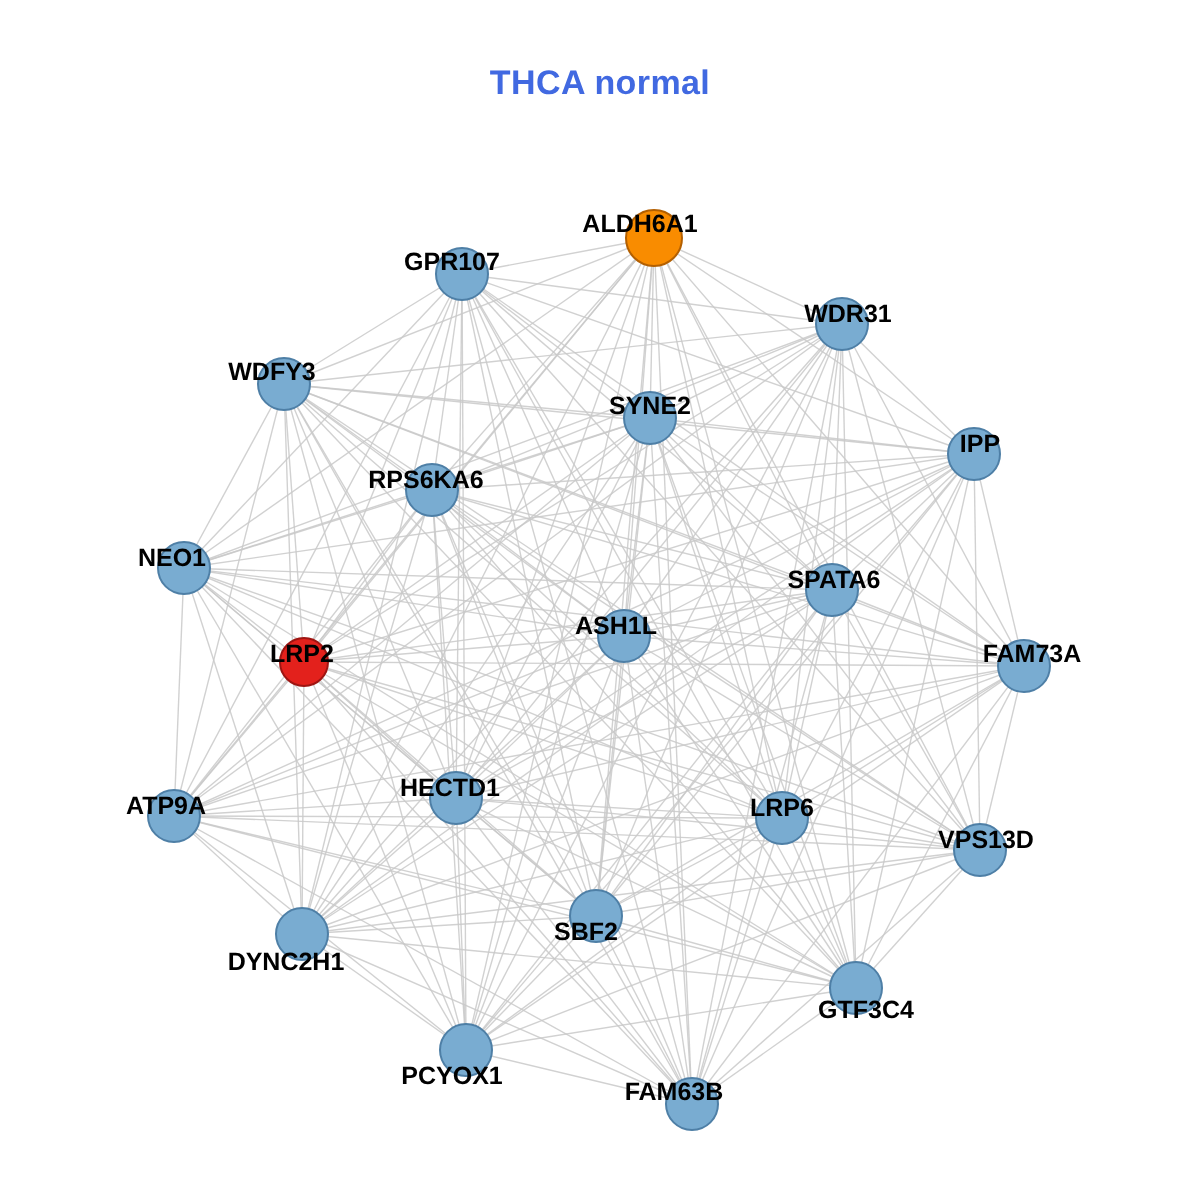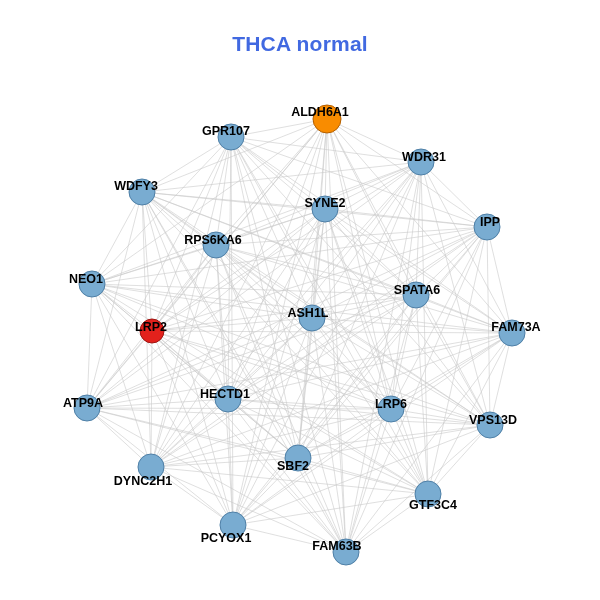--- a/index.html
+++ b/index.html
@@ -14,21 +14,21 @@
     height: 600px;
     background: #ffffff;
     overflow: hidden;
   }
   #plot-title {
     position: absolute;
     top: 32px;
     left: 0;
     width: 100%;
     text-align: center;
-    font-size: 21px;
+    font-size: 17px;
     font-weight: bold;
     letter-spacing: 0.2px;
   }
   svg#net {
     position: absolute;
     top: 0;
     left: 0;
   }
   .node-label {
     font-family: "Liberation Sans", sans-serif;

